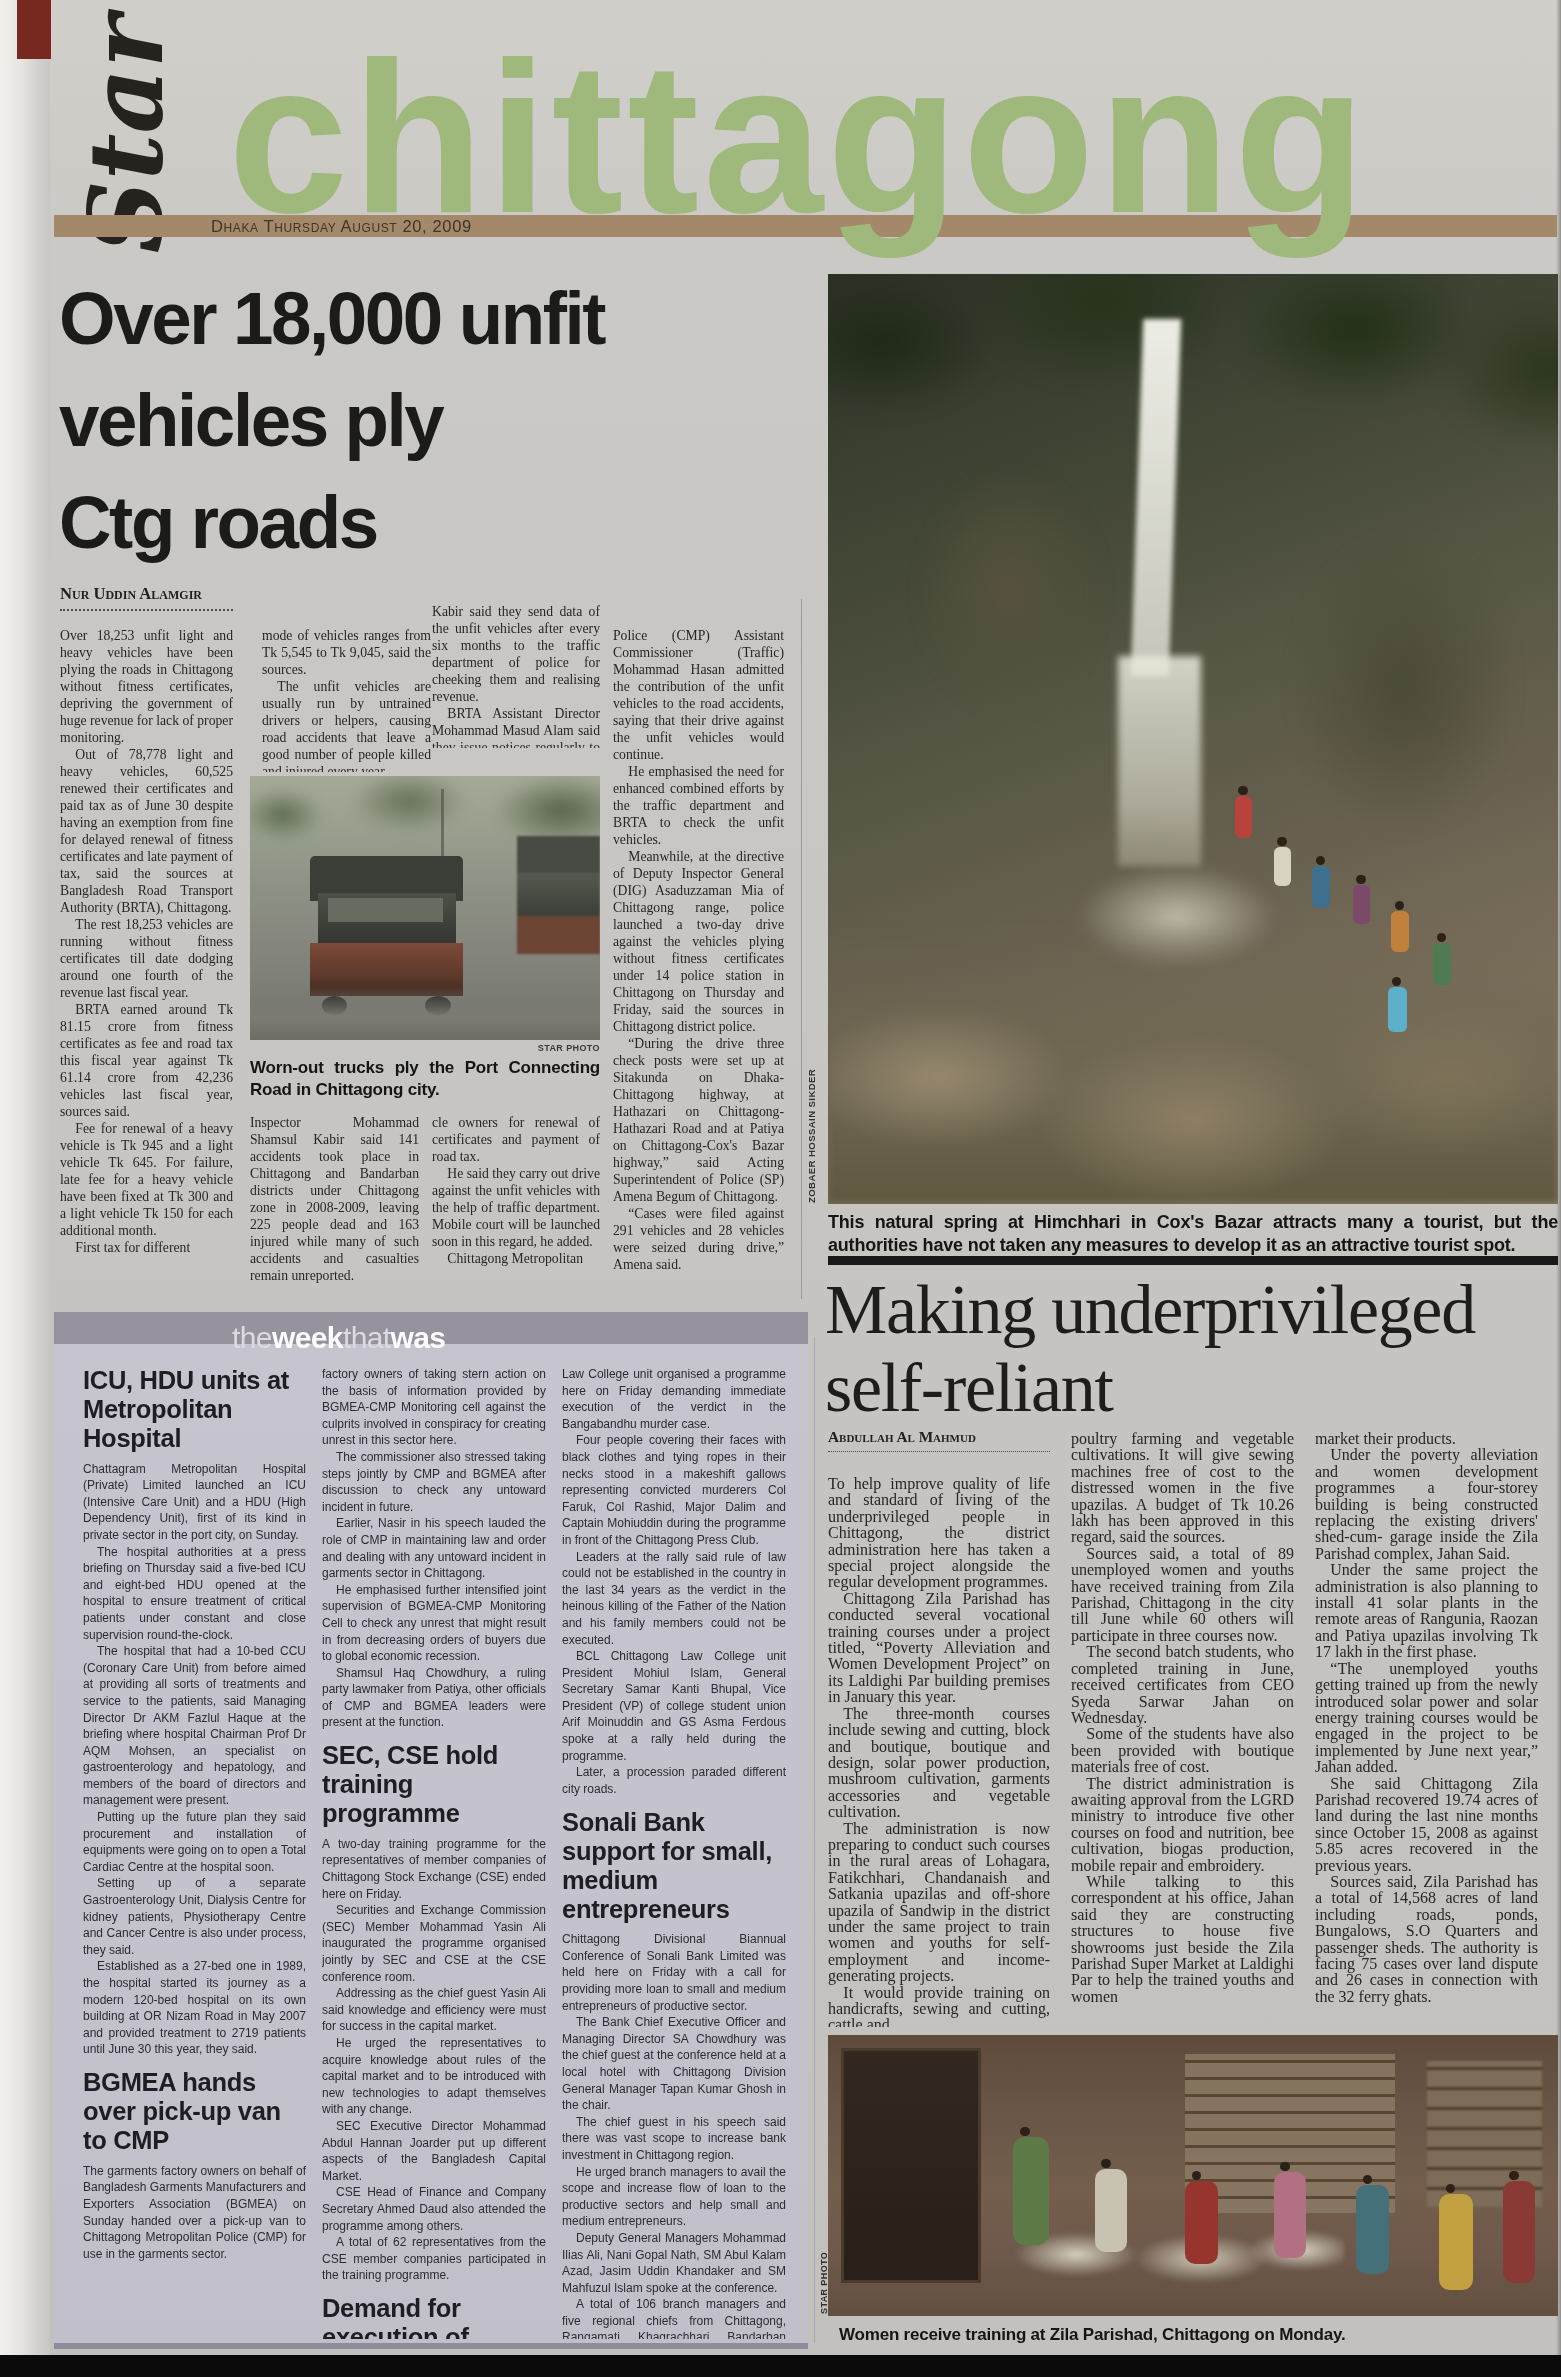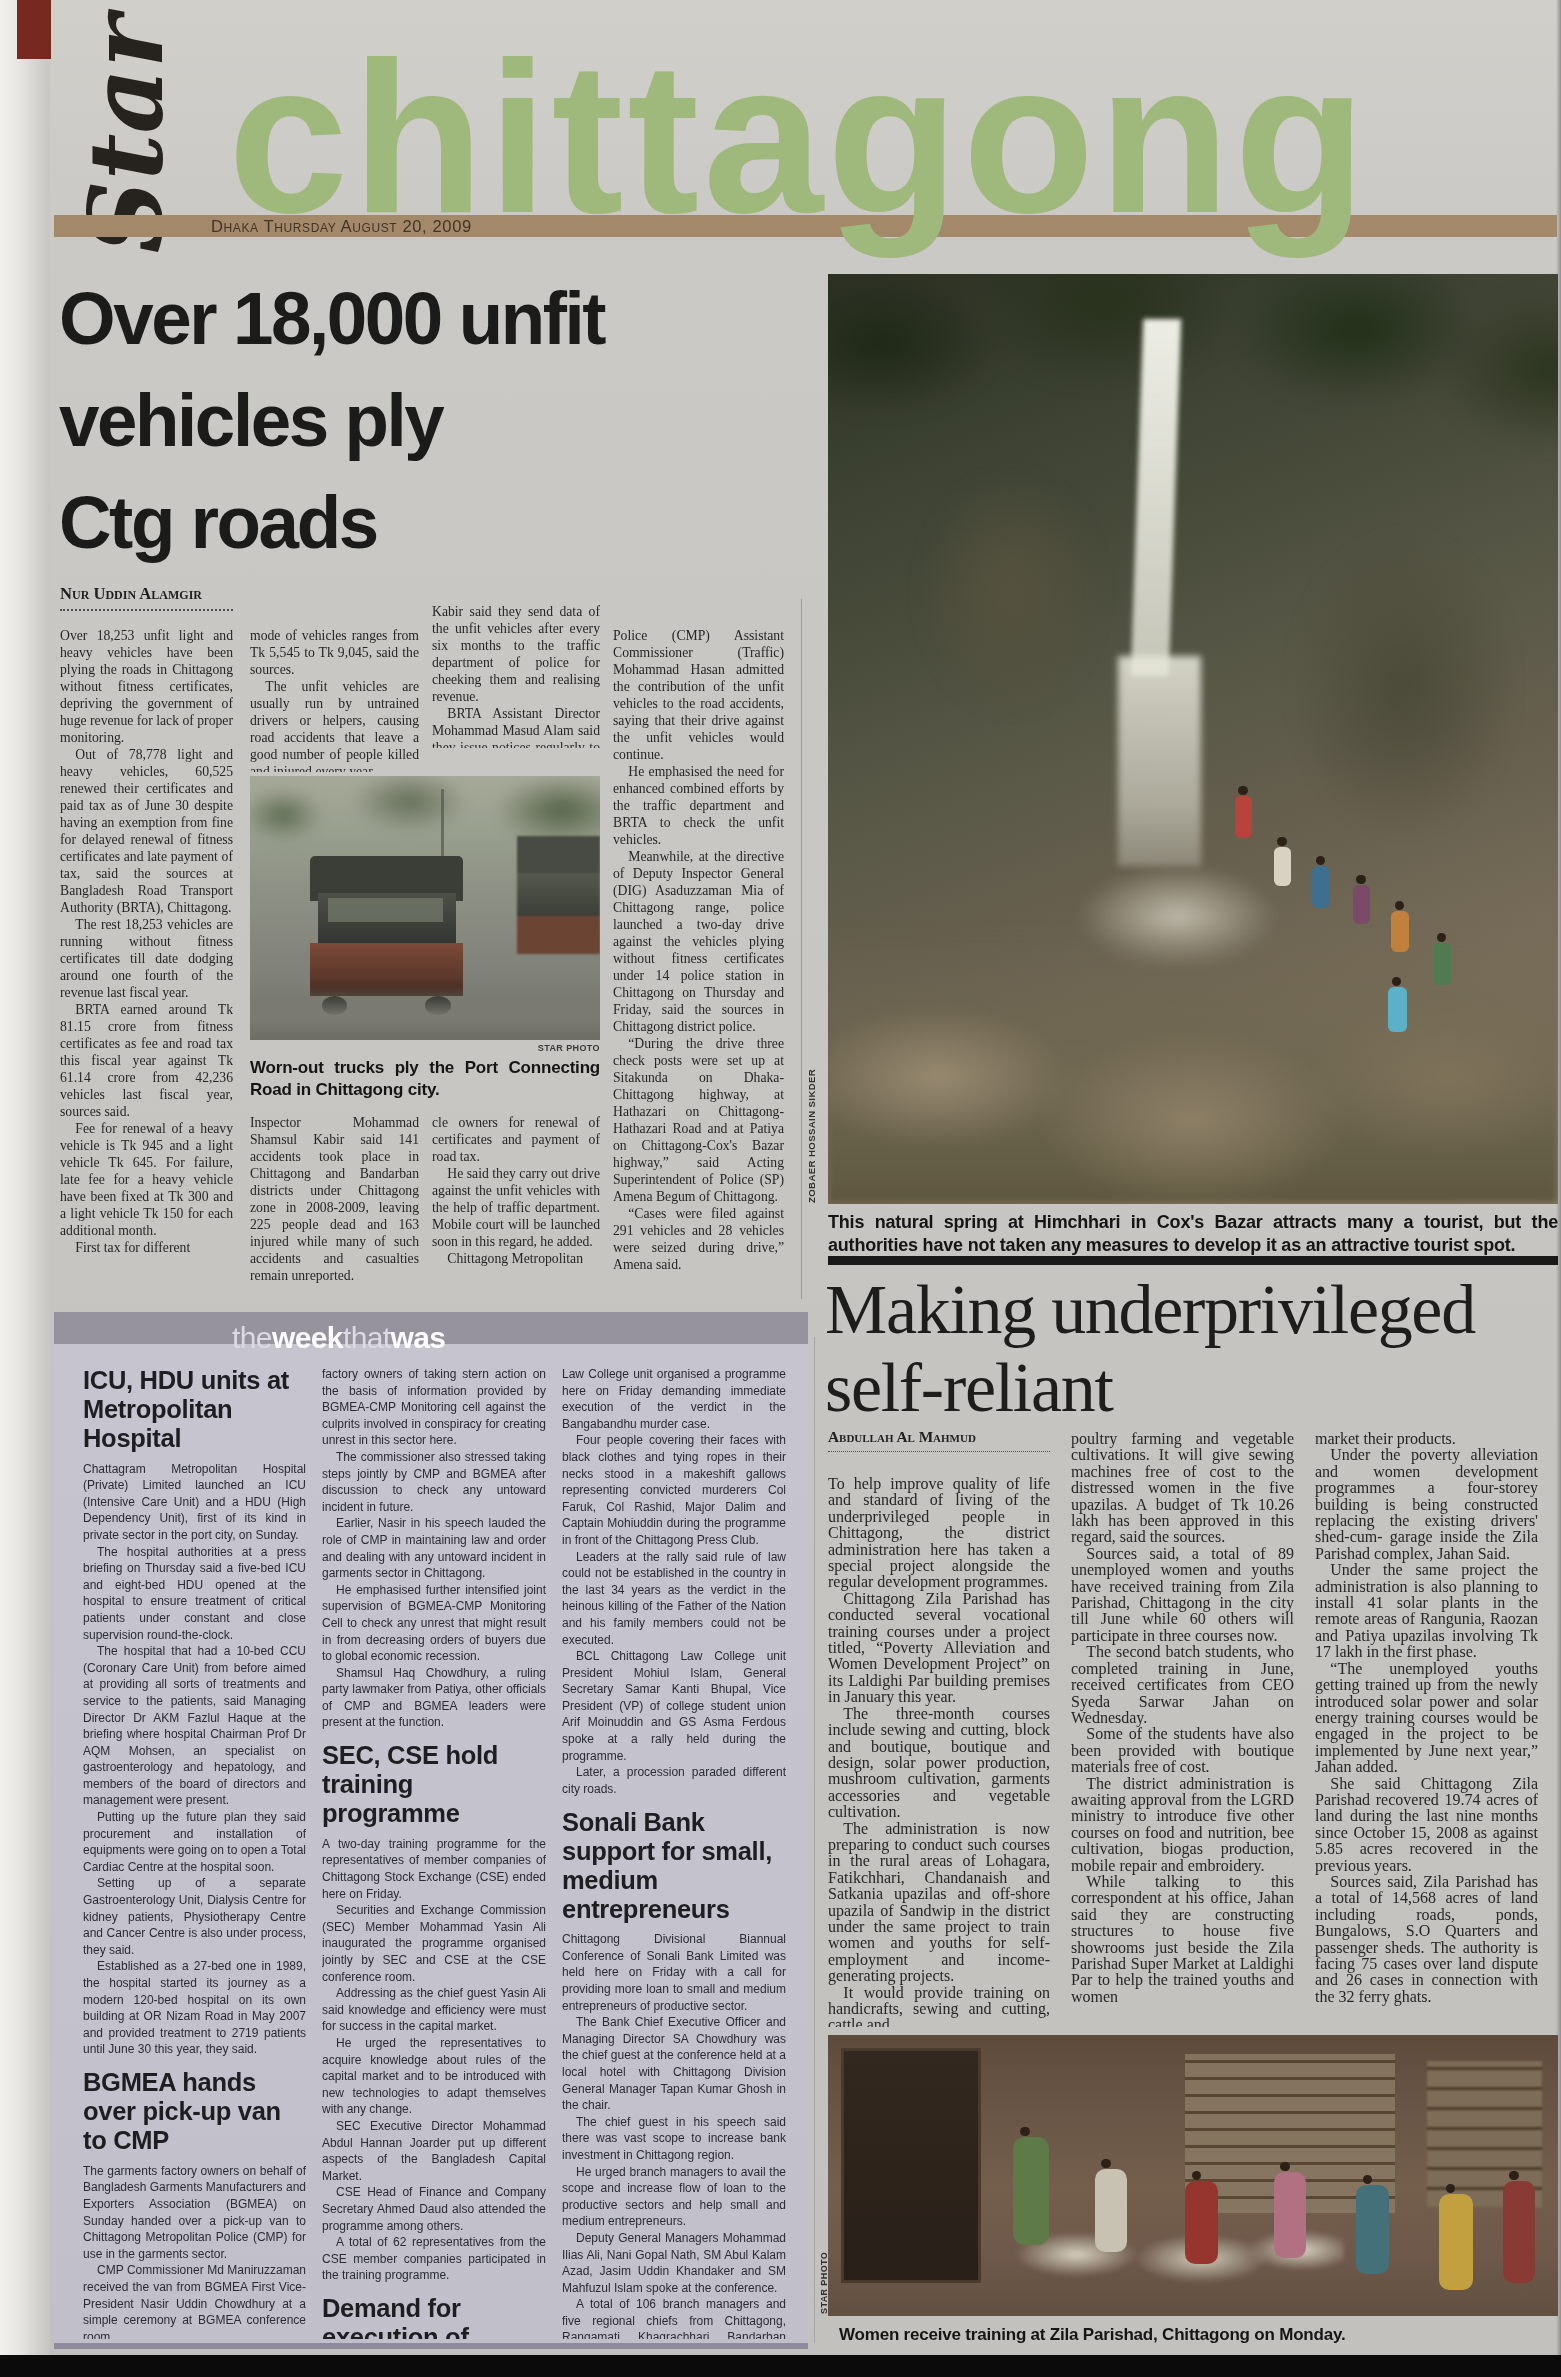--- a/index.html
+++ b/index.html
@@ -97,21 +97,21 @@
   </div>
 
   <div class="textcol lead-body" style="left:60px;top:627px;width:173px;height:678px;">
       <p>Over 18,253 unfit light and heavy vehicles have been plying the roads in Chittagong without fitness certificates, depriving the government of huge revenue for lack of proper monitoring.</p>
       <p>Out of 78,778 light and heavy vehicles, 60,525 renewed their certificates and paid tax as of June 30 despite having an exemption from fine for delayed renewal of fitness certificates and late payment of tax, said the sources at Bangladesh Road Transport Authority (BRTA), Chittagong.</p>
       <p>The rest 18,253 vehicles are running without fitness certificates till date dodging around one fourth of the revenue last fiscal year.</p>
       <p>BRTA earned around Tk 81.15 crore from fitness certificates as fee and road tax this fiscal year against Tk 61.14 crore from 42,236 vehicles last fiscal year, sources said.</p>
       <p>Fee for renewal of a heavy vehicle is Tk 945 and a light vehicle Tk 645. For failure, late fee for a heavy vehicle have been fixed at Tk 300 and a light vehicle Tk 150 for each additional month.</p>
       <p>First tax for different</p>
     </div>
-  <div class="textcol lead-body" style="left:250px;top:627px;width:169px;height:145px;">
+  <div class="textcol lead-body" style="left:262px;top:627px;width:169px;height:145px;">
       <p>mode of vehicles ranges from Tk 5,545 to Tk 9,045, said the sources.</p>
       <p>The unfit vehicles are usually run by untrained drivers or helpers, causing road accidents that leave a good number of people killed and injured every year.</p>
     </div>
   <div class="textcol lead-body" style="left:432px;top:603px;width:168px;height:145px;">
       <p>Kabir said they send data of the unfit vehicles after every six months to the traffic department of police for cheeking them and realising revenue.</p>
       <p>BRTA Assistant Director Mohammad Masud Alam said they issue notices regularly to the defaulting vehi-</p>
     </div>
   <div class="textcol lead-body" style="left:613px;top:627px;width:171px;height:678px;">
       <p>Police (CMP) Assistant Commissioner (Traffic) Mohammad Hasan admitted the contribution of the unfit vehicles to the road accidents, saying that their drive against the unfit vehicles would continue.</p>
       <p>He emphasised the need for enhanced combined efforts by the traffic department and BRTA to check the unfit vehicles.</p>
@@ -209,21 +209,20 @@
         <p>Chattagram Metropolitan Hospital (Private) Limited launched an ICU (Intensive Care Unit) and a HDU (High Dependency Unit), first of its kind in private sector in the port city, on Sunday.</p>
         <p>The hospital authorities at a press briefing on Thursday said a five-bed ICU and eight-bed HDU opened at the hospital to ensure treatment of critical patients under constant and close supervision round-the-clock.</p>
         <p>The hospital that had a 10-bed CCU (Coronary Care Unit) from before aimed at providing all sorts of treatments and service to the patients, said Managing Director Dr AKM Fazlul Haque at the briefing where hospital Chairman Prof Dr AQM Mohsen, an specialist on gastroenterology and hepatology, and members of the board of directors and management were present.</p>
         <p>Putting up the future plan they said procurement and installation of equipments were going on to open a Total Cardiac Centre at the hospital soon.</p>
         <p>Setting up of a separate Gastroenterology Unit, Dialysis Centre for kidney patients, Physiotherapy Centre and Cancer Centre is also under process, they said.</p>
         <p>Established as a 27-bed one in 1989, the hospital started its journey as a modern 120-bed hospital on its own building at OR Nizam Road in May 2007 and provided treatment to 2719 patients until June 30 this year, they said.</p>
       </div>
     <h3 class="week-h">BGMEA hands over pick-up van to CMP</h3>
     <div>
         <p>The garments factory owners on behalf of Bangladesh Garments Manufacturers and Exporters Association (BGMEA) on Sunday handed over a pick-up van to Chittagong Metropolitan Police (CMP) for use in the garments sector.</p>
-        <p>CMP Commissioner Md Maniruzzaman received the van from BGMEA First Vice-President Nasir Uddin Chowdhury at a simple ceremony at BGMEA conference room.</p>
       </div>
   </div>
 
   <div class="textcol week-body" style="left:322px;top:1366px;width:224px;height:973px;">
     <div>
         <p>factory owners of taking stern action on the basis of information provided by BGMEA-CMP Monitoring cell against the culprits involved in conspiracy for creating unrest in this sector here.</p>
         <p>The commissioner also stressed taking steps jointly by CMP and BGMEA after discussion to check any untoward incident in future.</p>
         <p>Earlier, Nasir in his speech lauded the role of CMP in maintaining law and order and dealing with any untoward incident in garments sector in Chittagong.</p>
         <p>He emphasised further intensified joint supervision of BGMEA-CMP Monitoring Cell to check any unrest that might result in from decreasing orders of buyers due to global economic recession.</p>
         <p>Shamsul Haq Chowdhury, a ruling party lawmaker from Patiya, other officials of CMP and BGMEA leaders were present at the function.</p>

